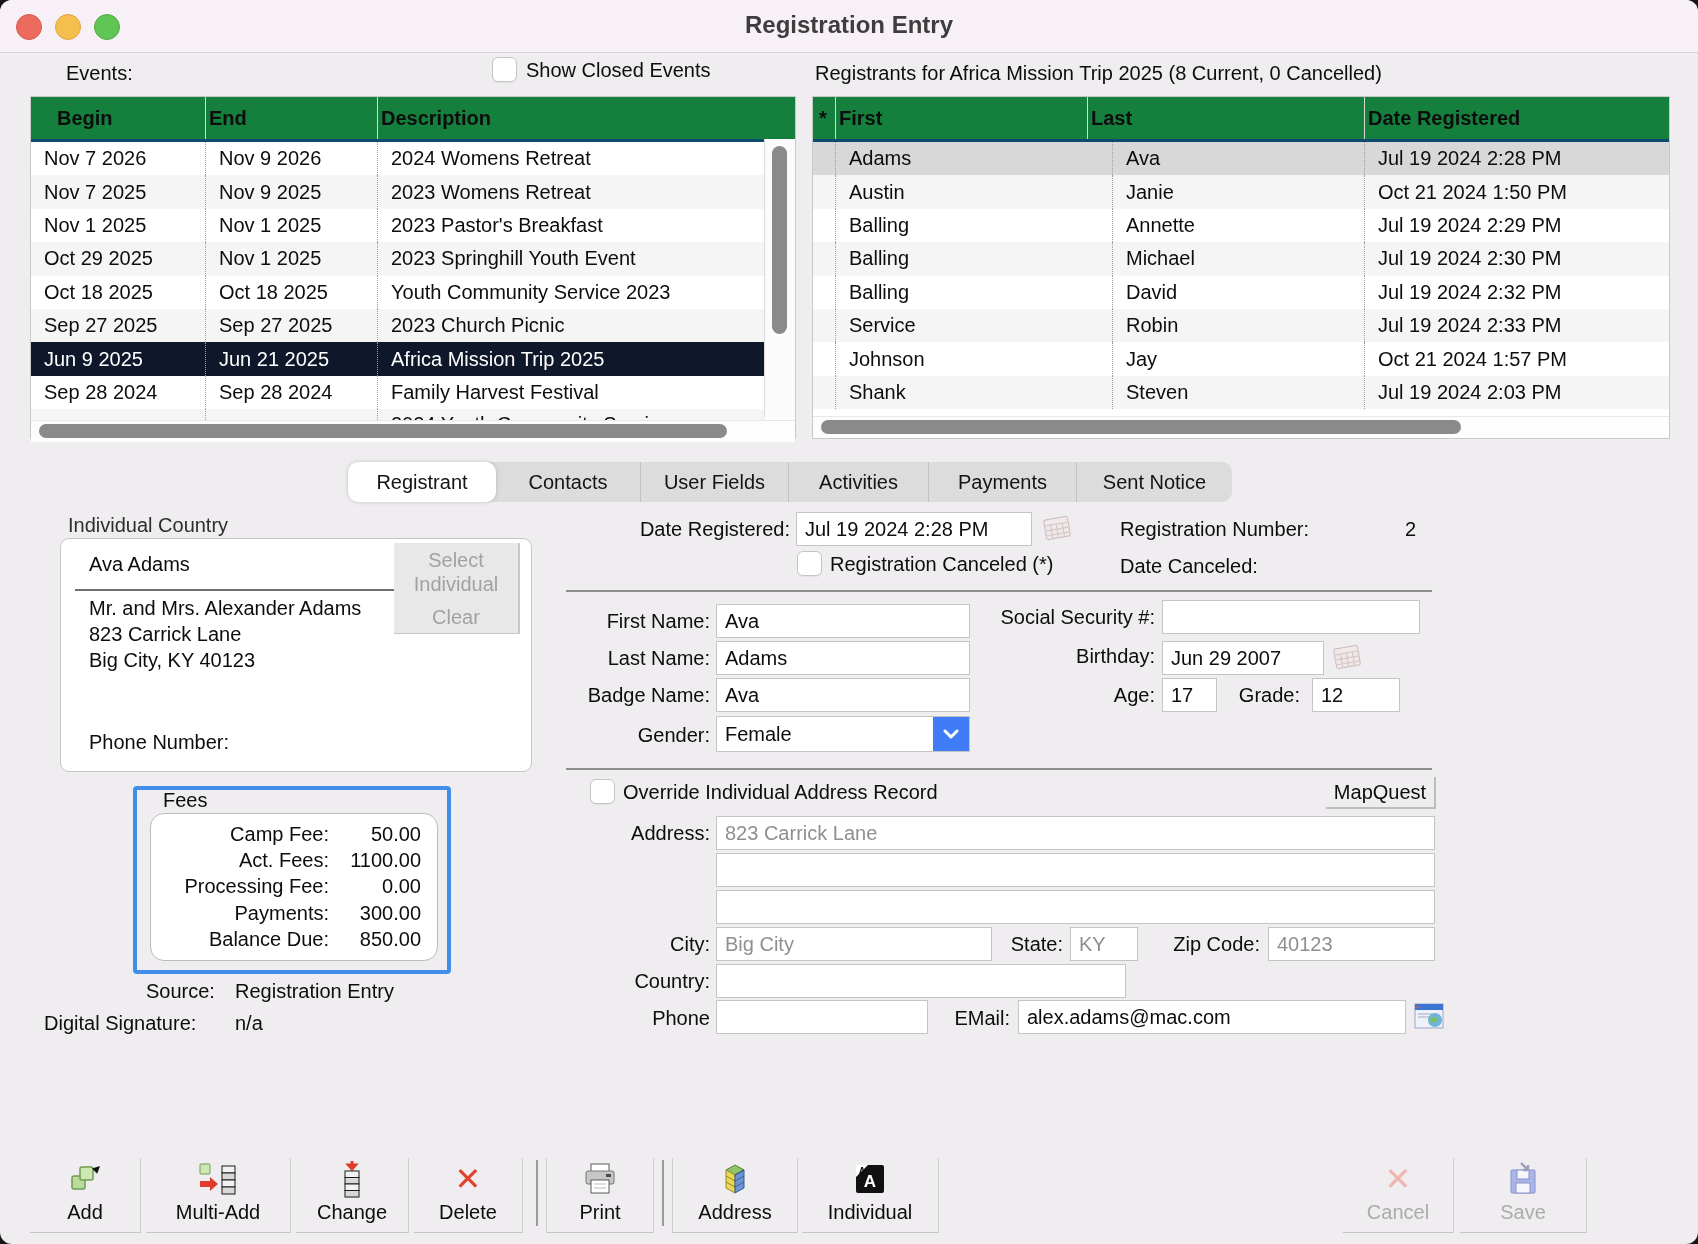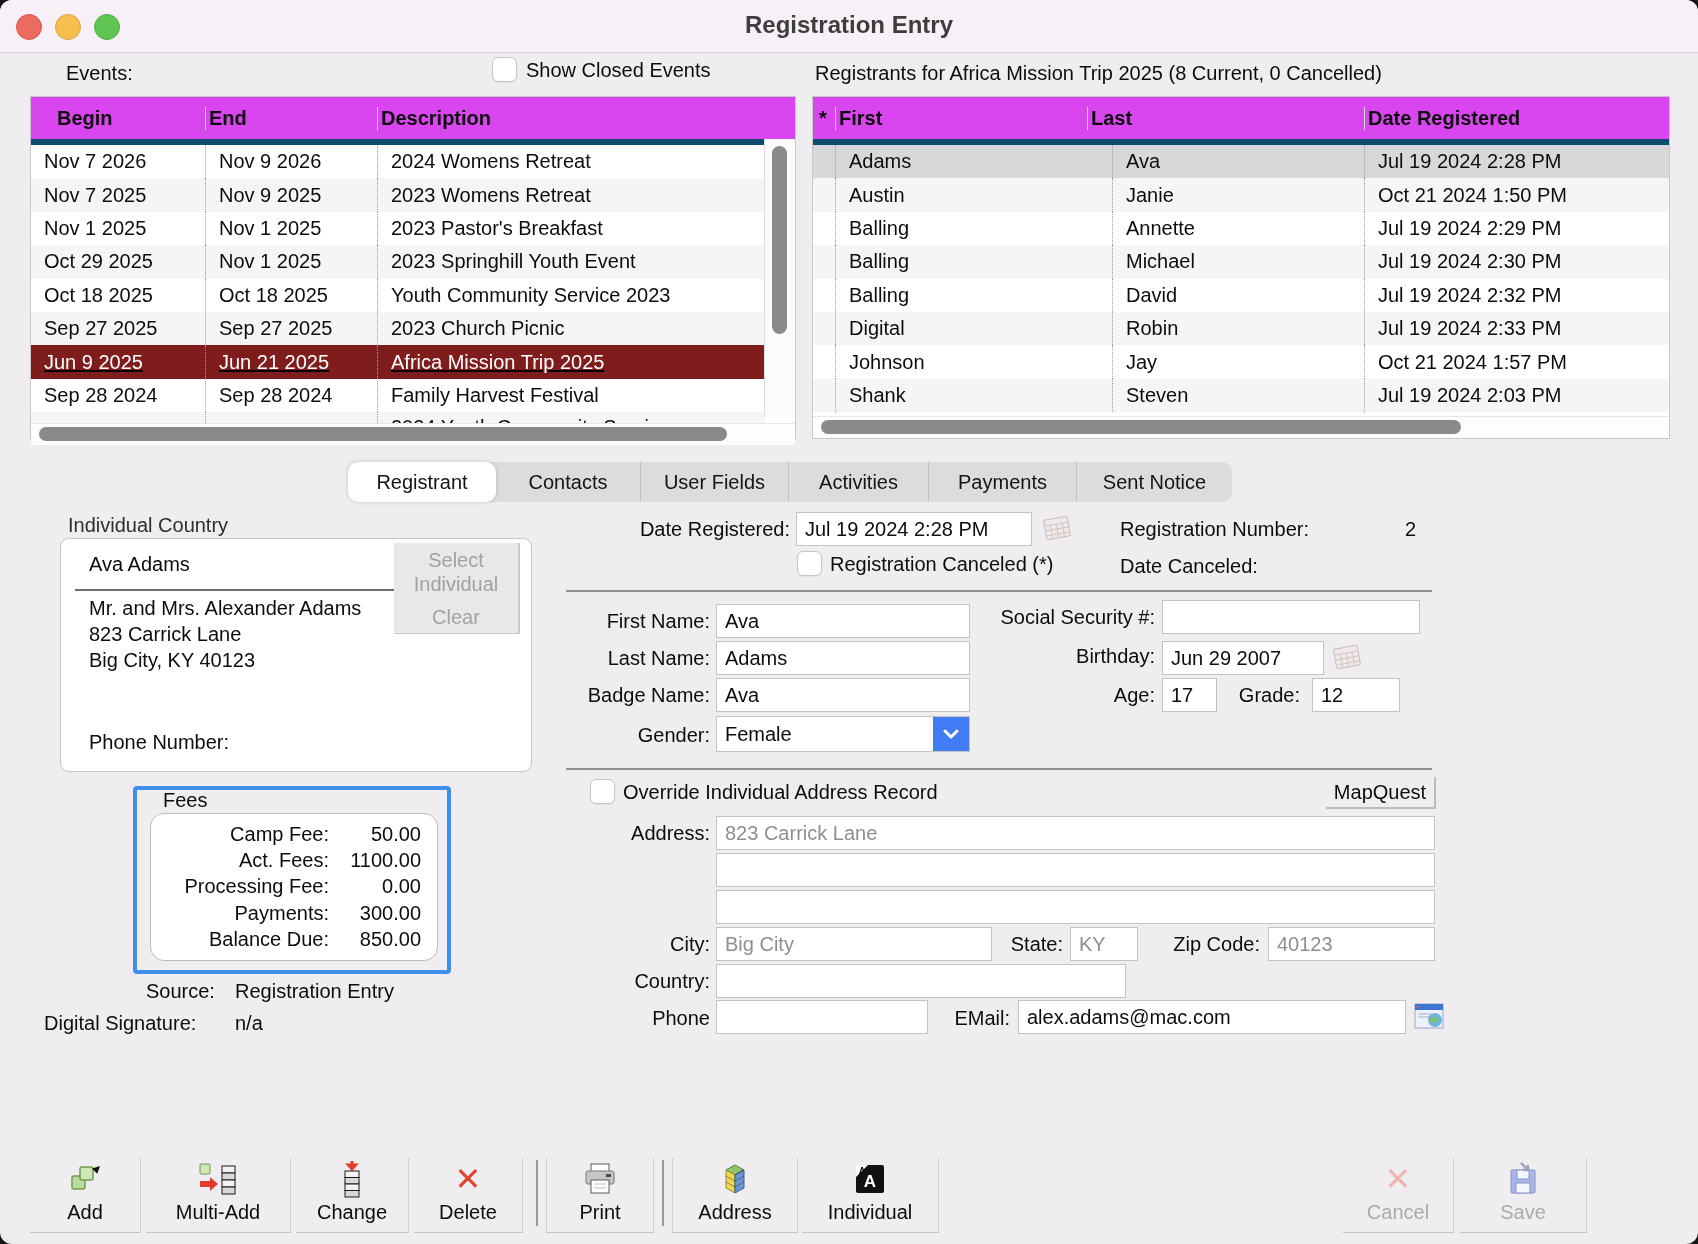--- a/index.html
+++ b/index.html
@@ -10,26 +10,26 @@
   .tl{position:absolute;top:14px;width:24px;height:24px;border-radius:50%;}
   .tl.red{left:16px;background:#ed6a5e;border:1px solid #d55750;}
   .tl.yellow{left:55px;background:#f5bf4f;border:1px solid #ddA33d;}
   .tl.green{left:94px;background:#61c554;border:1px solid #4eab41;}
   .win-title{position:absolute;left:0;right:0;top:11px;text-align:center;font-size:24px;font-weight:bold;color:#3d3d3d;}
   
   .lbl{position:absolute;font-size:20px;color:#0d0d0d;white-space:nowrap;}
   .lbl.r{text-align:right;}
   
   .table{position:absolute;background:#fff;border:1px solid #c9c8c9;display:flex;flex-direction:column;}
-  .thead{height:42px;flex:0 0 42px;background:#d946ef;border-bottom:6px solid #0c4a6e;display:flex;align-items:center;}
+  .thead{height:42px;flex:0 0 42px;background:#15803d;border-bottom:3px solid #0c4a6e;display:flex;}
   .th{font-weight:bold;font-size:20px;display:flex;align-items:center;padding-left:3px;box-sizing:border-box;border-left:1px solid #d9d8d9;color:#0d0d0d;}
   .th:first-child{border-left:none;}
   .tr{height:33.4px;flex:0 0 33.4px;display:flex;background:#fff;}
   .tr.alt{background:#f6f5f6;}
-  .tr.sel-blue{background:#7f1d1d;text-decoration:underline;}
+  .tr.sel-blue{background:#0f172a;}
   .tr.sel-blue .td{color:#fff;}
   .tr.sel-gray{background:#d9d8d9;}
   .td{font-size:20px;color:#0d0d0d;display:flex;align-items:center;padding-left:13px;box-sizing:border-box;border-left:1px dotted #9f9f9f;white-space:nowrap;overflow:hidden;}
   .td:first-child{border-left:none;}
   .tr.partial{height:11px;flex:0 0 11px;overflow:hidden;}
   .tr.partial .td{align-items:flex-start;line-height:30px;}
   .vscroll{position:absolute;top:42px;bottom:21px;right:0;width:30px;background:#fbfbfb;border-left:1px solid #dddcdd;}
   .vthumb{position:absolute;left:7px;top:7px;width:15px;height:188px;border-radius:8px;background:#8a8a8a;}
   .hscroll{flex:0 0 21px;position:relative;border-top:1px solid #e8e7e8;background:#fdfdfd;}
   .hthumb{position:absolute;top:3px;left:8px;height:14px;border-radius:7px;background:#8a8a8a;}
@@ -180,21 +180,21 @@
       <div class="td" style="flex:1;">Jul 19 2024 2:30 PM</div>
     </div>
     <div class="tr">
       <div class="td" style="width:22px;padding-left:6px;border-left:none;"></div>
       <div class="td" style="width:277px;">Balling</div>
       <div class="td" style="width:252px;">David</div>
       <div class="td" style="flex:1;">Jul 19 2024 2:32 PM</div>
     </div>
     <div class="tr alt">
       <div class="td" style="width:22px;padding-left:6px;border-left:none;"></div>
-      <div class="td" style="width:277px;">Digital</div>
+      <div class="td" style="width:277px;">Service</div>
       <div class="td" style="width:252px;">Robin</div>
       <div class="td" style="flex:1;">Jul 19 2024 2:33 PM</div>
     </div>
     <div class="tr">
       <div class="td" style="width:22px;padding-left:6px;border-left:none;"></div>
       <div class="td" style="width:277px;">Johnson</div>
       <div class="td" style="width:252px;">Jay</div>
       <div class="td" style="flex:1;">Oct 21 2024 1:57 PM</div>
     </div>
     <div class="tr alt">

